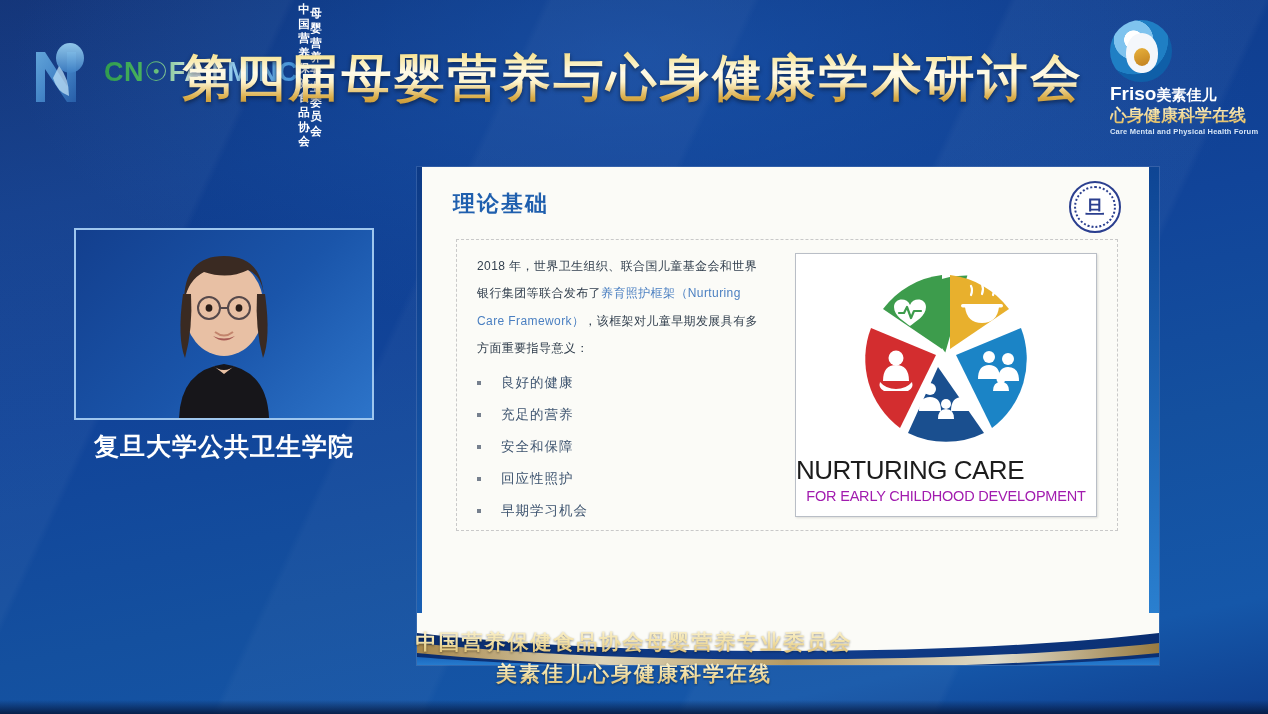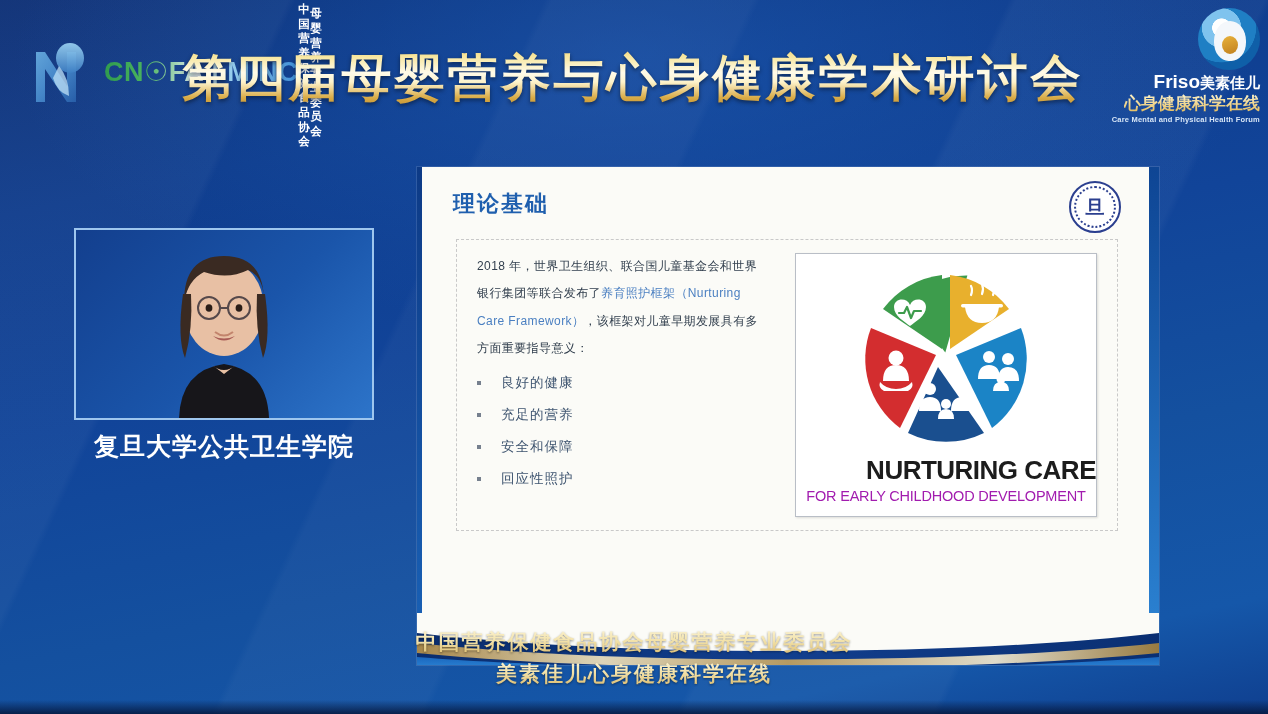--- a/index.html
+++ b/index.html
@@ -46,22 +46,22 @@
   #title-main{
     position:absolute; left:178px; top:45px; width:910px; height:66px;
     display:flex; align-items:center; justify-content:center;
     font-size:50px; font-weight:bold; letter-spacing:3px; white-space:nowrap;
     background:linear-gradient(180deg,#e9c25f 0%,#f7e59b 16%,#fffbe9 42%,#fdf3cc 56%,#d9ab46 80%,#b9862a 100%);
     -webkit-background-clip:text; background-clip:text; color:transparent;
     -webkit-text-fill-color:transparent;
     filter:drop-shadow(0 2px 2px rgba(0,0,0,.45));
   }
 
-  #logo-right{ position:absolute; right:8px; top:8px; width:150px; height:134px;
-               display:flex; flex-direction:column; align-items:flex-end; }
+  #logo-right{ position:absolute; right:8px; top:20px; width:150px; height:134px;
+               display:flex; flex-direction:column; align-items:flex-start; }
   #logo-right .emblem{ width:62px; height:62px; border-radius:50%;
       background:radial-gradient(circle at 38% 32%,#ffffff 0 16%,#7fc3ee 17% 34%,#1f7fc4 35% 60%,#0f5fa8 61% 100%);
       position:relative; overflow:hidden; }
   #logo-right .emblem .inner{ position:absolute; left:16px; top:13px; width:32px; height:40px;
       border-radius:50% 50% 46% 46%; background:#f4f7fb; }
   #logo-right .emblem .dot{ position:absolute; left:24px; top:28px; width:16px; height:18px;
       border-radius:50%; background:linear-gradient(160deg,#e8b23c,#c1801f); }
   #logo-right .friso{ margin-top:2px; font-size:19px; font-weight:bold; color:#ffffff;
       letter-spacing:0; line-height:1.1; white-space:nowrap; }
   #logo-right .friso em{ font-style:normal; font-size:15px; }
@@ -113,22 +113,22 @@
 
   #bullets{ position:absolute; left:60px; top:200px; width:260px; }
   #bullets .bullet{ display:flex; align-items:center; height:32px; font-size:13.5px;
       color:#3f5570; letter-spacing:1px; }
   #bullets .bullet .dot{ width:4px; height:4px; background:#76808e; margin-right:20px; flex:0 0 auto; }
 
   
   #nc-figure{ position:absolute; left:378px; top:86px; width:302px; height:264px;
       background:#ffffff; border:1px solid #b9bec6; box-shadow:1px 1px 2px rgba(0,0,0,.12); }
   #nc-wheel{ position:absolute; left:50%; top:10px; transform:translateX(-50%); }
-  #nc-title{ position:absolute; left:0; right:0; bottom:30px; text-align:right;
-      font-size:26px; font-weight:bold; color:#1c1c1c; letter-spacing:-.5px;margin-top:32px; }
+  #nc-title{ position:absolute; left:0; right:0; bottom:30px; text-align:left;
+      font-size:26px; font-weight:normal; color:#1c1c1c; letter-spacing:-.5px;margin-top:32px; }
   #nc-sub{ position:absolute; left:0; right:0; bottom:12px; text-align:center;
       font-size:14.5px; color:#a21caf; letter-spacing:-.2px; }
 
   
   #slide-deco{ position:absolute; left:0; right:0; bottom:0; height:52px; overflow:hidden; }
 
   
   #footer{ position:absolute; left:0; right:0; top:626px; text-align:center; }
   #footer .line{ font-size:21px; font-weight:bold; letter-spacing:2px; line-height:1.5;
       background:linear-gradient(180deg,#fdf6da 0%,#f3e3ac 45%,#d7b463 100%);
@@ -230,20 +230,24 @@
         <span class="dot"></span>
         <span>充足的营养</span>
       </div>
     <div class="bullet">
         <span class="dot"></span>
         <span>安全和保障</span>
       </div>
     <div class="bullet">
         <span class="dot"></span>
         <span>回应性照护</span>
+      </div>
+    <div class="bullet">
+        <span class="dot"></span>
+        <span>早期学习机会</span>
       </div>
   </div>
 
   <div id="nc-figure">
     <svg id="nc-wheel" width="210" height="190" viewBox="0 0 210 190" aria-hidden="true">
       <g transform="translate(105,97)">
 
         <g>
           <path d="M0,-6 L0,-6 A1,1 0 0,1 0,-6 Z" fill="none"></path>
           <path d="M-3,-8 L-56,-47 A88,88 0 0,1 -3,-88 Z" fill="#3d9c4c" transform="rotate(16)"></path>

